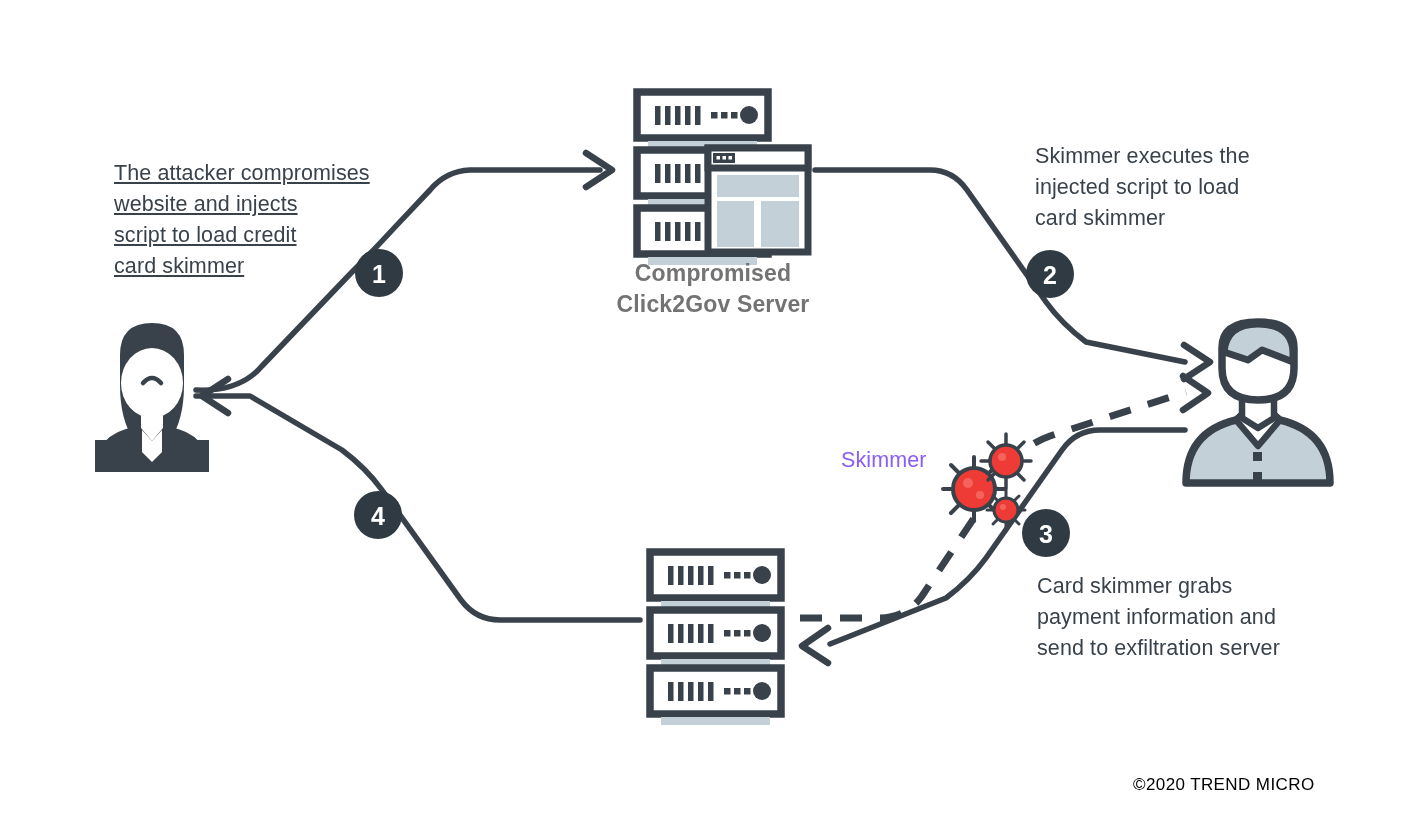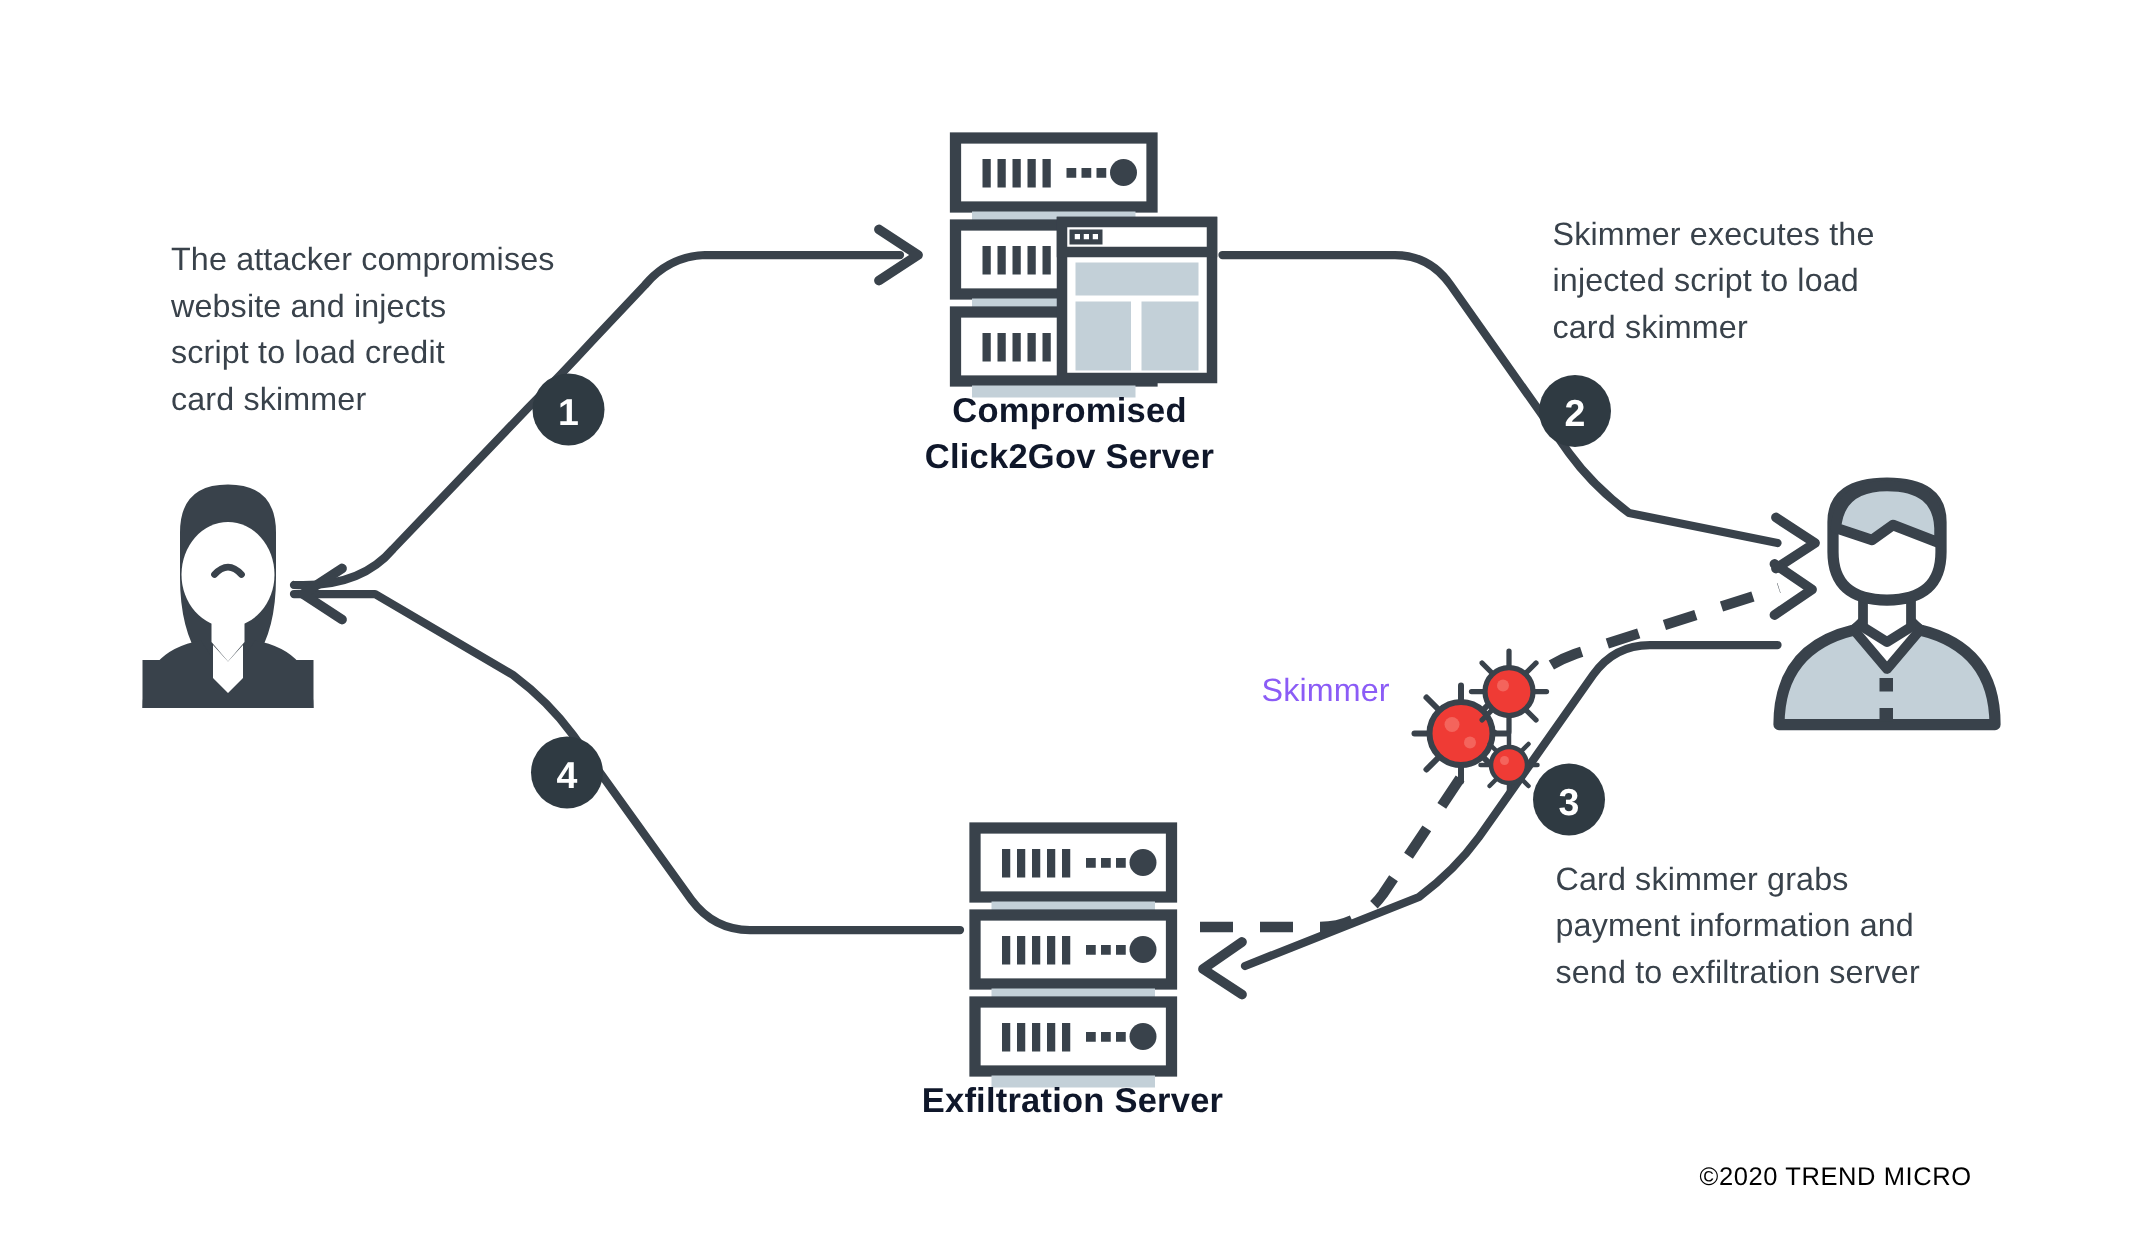--- a/index.html
+++ b/index.html
@@ -34,41 +34,41 @@
     color: #39424b;
     font-weight: 400;
     white-space: pre-line;
     letter-spacing: 0.1px;
   }
   .node-label {
     position: absolute;
     font-size: 23px;
     line-height: 31px;
     font-weight: 700;
-    color: #0f172a;
+    color: #737373;
     text-align: center;
     white-space: pre-line;
     letter-spacing: 0.15px;
   }
   .small-label {
     position: absolute;
     font-size: 21.5px;
     line-height: 28px;
     font-weight: 400;
     color: #8b5cf6;
     letter-spacing: 0.1px;
   }
   .copyright {
     position: absolute;
     font-size: 17px;
     color: #000000;
     letter-spacing: 0.4px;
     font-weight: 400;
   }
-  #txt-step1 { left: 114px; top: 158px; width: 340px; }
+  #txt-step1 { left: 114px; top: 158px; width: 340px; text-decoration: underline; }
   #txt-step2 { left: 1035px; top: 141px; width: 310px; }
   #txt-step3 { left: 1037px; top: 571px; width: 330px; }
   #txt-step4 { left: 137px; top: 553px; width: 300px; }
   #label-skimmer { left: 841px; top: 446px; }
   #label-attacker { left: 52px; top: 487px; width: 200px; }
   #label-compromised { left: 568px; top: 258px; width: 290px; }
   #label-victim { left: 1158px; top: 480px; width: 200px; }
   #label-exfil { left: 565px; top: 718px; width: 300px; }
   #copyright-text { left: 1133px; top: 775px; }
 </style>
@@ -308,17 +308,16 @@
 injected script to load
 card skimmer</div>
   <div class="desc-text" id="txt-step3">Card skimmer grabs
 payment information and
 send to exfiltration server</div>
 
   <div class="small-label" id="label-skimmer">Skimmer</div>
 
   <div class="node-label" id="label-compromised">Compromised
 Click2Gov Server</div>
-  <div class="node-label" id="label-exfil">Exfiltration Server</div>
 
   <div class="copyright" id="copyright-text">©2020 TREND MICRO</div>
 
 </div>
 
 </body></html>

